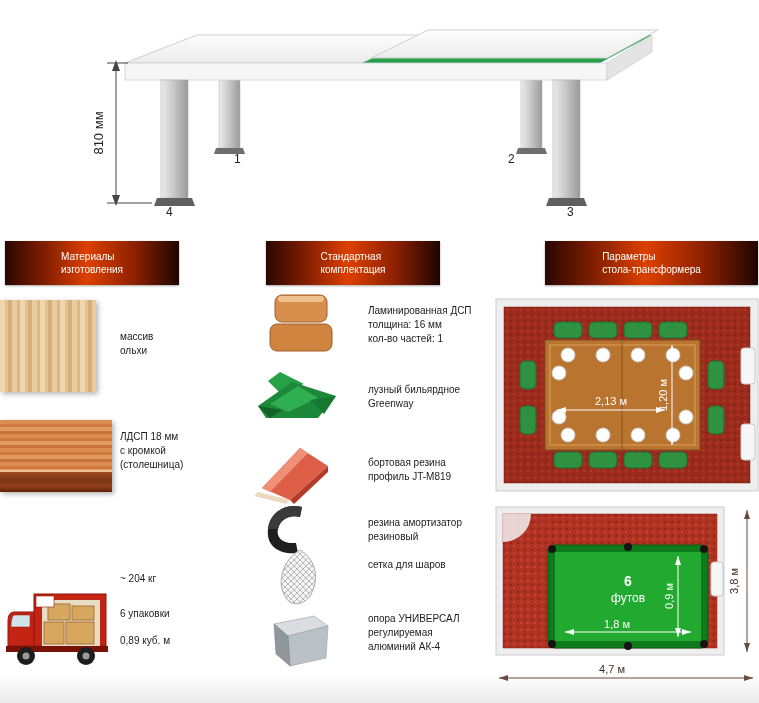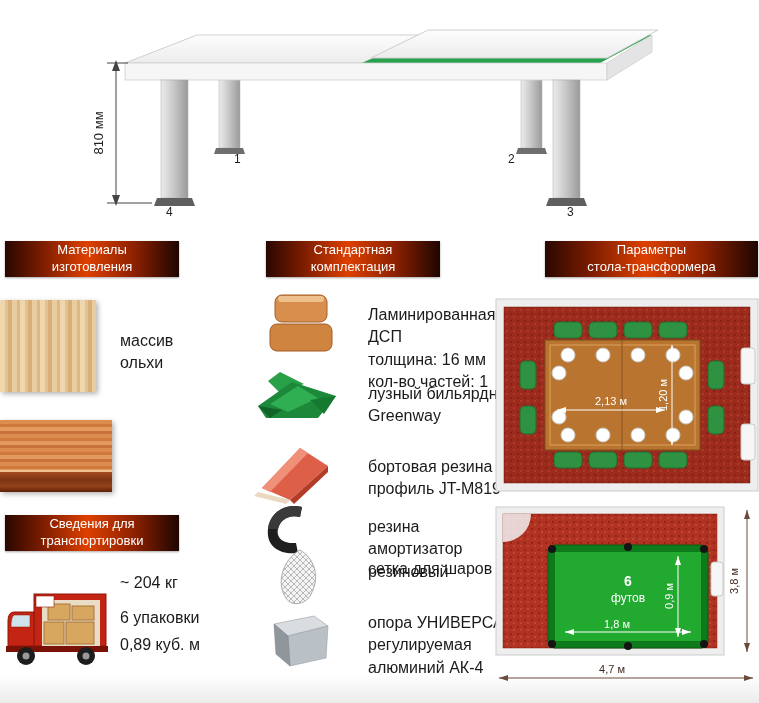--- a/index.html
+++ b/index.html
@@ -1,24 +1,24 @@
 <!DOCTYPE html>
 <html><head>
 <meta charset="utf-8">
 <style>
   *{margin:0;padding:0;box-sizing:border-box}
   body{font-family:"Liberation Sans","DejaVu Sans",sans-serif;background:#fff}
   .page{position:relative;width:759px;height:703px;overflow:hidden;
         background:linear-gradient(180deg,#ffffff 0%,#ffffff 96%,#ebebeb 100%)}
   .abs{position:absolute}
-  .header-bar{position:absolute;height:36px;display:flex;align-items:center;justify-content:center;
-        text-align:center;color:#fff;font-size:13px;line-height:1.3;white-space:pre-line;
+  .header-bar{position:absolute;height:44px;display:flex;align-items:center;justify-content:center;
+        text-align:left;color:#fff;font-size:10px;line-height:1.3;white-space:pre-line;
         background:linear-gradient(90deg,#2a0700 0%,#7e1d00 22%,#dd4000 47%,#8e2100 74%,#1e0500 100%);
         box-shadow:0 1px 2px rgba(0,0,0,.35)}
-  .label{position:absolute;font-size:16px;color:#1b1b1b;white-space:pre-line;line-height:1.4}
+  .label{position:absolute;font-size:10px;color:#1b1b1b;white-space:pre-line;line-height:1.4}
   .wood-alder{left:0;top:300px;width:96px;height:92px;
         background:repeating-linear-gradient(90deg,#efd6ac 0 5px,#e2c291 5px 8px,#d8af78 8px 12px,#e9cda0 12px 17px,#dcb984 17px 20px);
         box-shadow:2px 2px 5px rgba(0,0,0,.3)}
   .wood-ldsp{left:0;top:420px;width:112px;height:72px;box-shadow:2px 2px 5px rgba(0,0,0,.3)}
   .wood-ldsp .surf{height:50px;background:repeating-linear-gradient(180deg,#dd8c50 0 4px,#cf7a3c 4px 7px,#e29a5e 7px 11px,#c9713a 11px 14px)}
   .wood-ldsp .edge{height:22px;border-top:2px solid #f0c090;
         background:linear-gradient(180deg,#a34a20 0%,#7c3413 40%,#93421c 70%,#5f2208 100%)}
   .eq-icon{position:absolute;left:238px;width:124px;display:flex;justify-content:center}
   .eq-label{position:absolute;left:368px;width:150px}
   svg text{font-family:"Liberation Sans","DejaVu Sans",sans-serif}
@@ -77,31 +77,32 @@
     <text x="567" y="216" font-size="12" fill="#222">3</text>
     <text x="166" y="216" font-size="12" fill="#222">4</text>
   </svg>
 
   <div class="header-bar" style="left:5px;top:241px;width:174px">Материалы
 изготовления</div>
   <div class="header-bar" style="left:266px;top:241px;width:174px">Стандартная
 комплектация</div>
   <div class="header-bar" style="left:545px;top:241px;width:213px">Параметры
 стола-трансформера</div>
-  <div class="header-bar" style="left:5px;top:515px;width:174px">Сведения для
-транспортировки</div>
 
   <div class="abs wood-alder"></div>
   <div class="label" style="left:120px;top:330px">массив
 ольхи</div>
 
   <div class="abs wood-ldsp">
     <div class="surf"></div>
     <div class="edge"></div>
   </div>
+  <div class="label" style="left:120px;top:430px">ЛДСП 18 мм
+с кромкой
+(столешница)</div>
 
   <svg class="abs" style="left:0;top:588px" width="118" height="84" viewBox="0 0 118 84">
     <rect x="34" y="6" width="72" height="52" fill="#c32414" stroke="#8f170b"></rect>
     <rect x="42" y="12" width="58" height="46" fill="#e9ddc6"></rect>
     <g stroke="#a8743a" fill="#d8a75f">
       <rect x="48" y="16" width="22" height="16"></rect>
       <rect x="66" y="34" width="28" height="22"></rect>
       <rect x="44" y="34" width="20" height="22"></rect>
       <rect x="72" y="18" width="22" height="14"></rect>
     </g>

